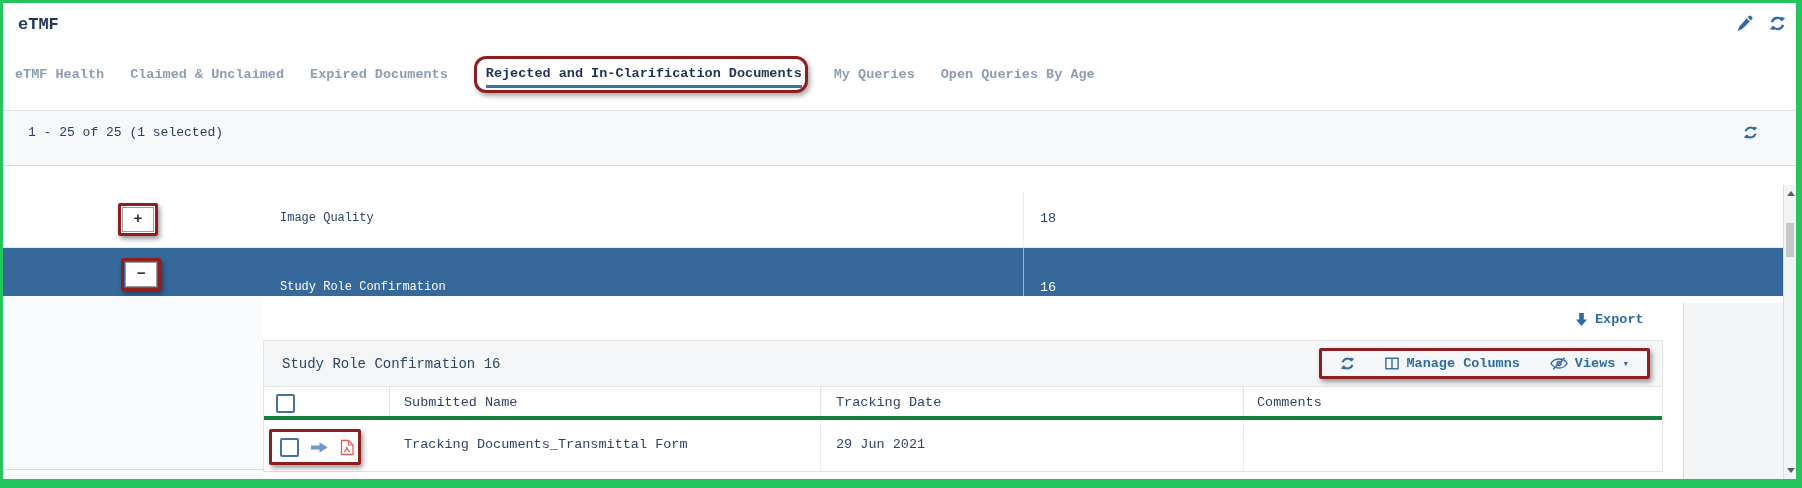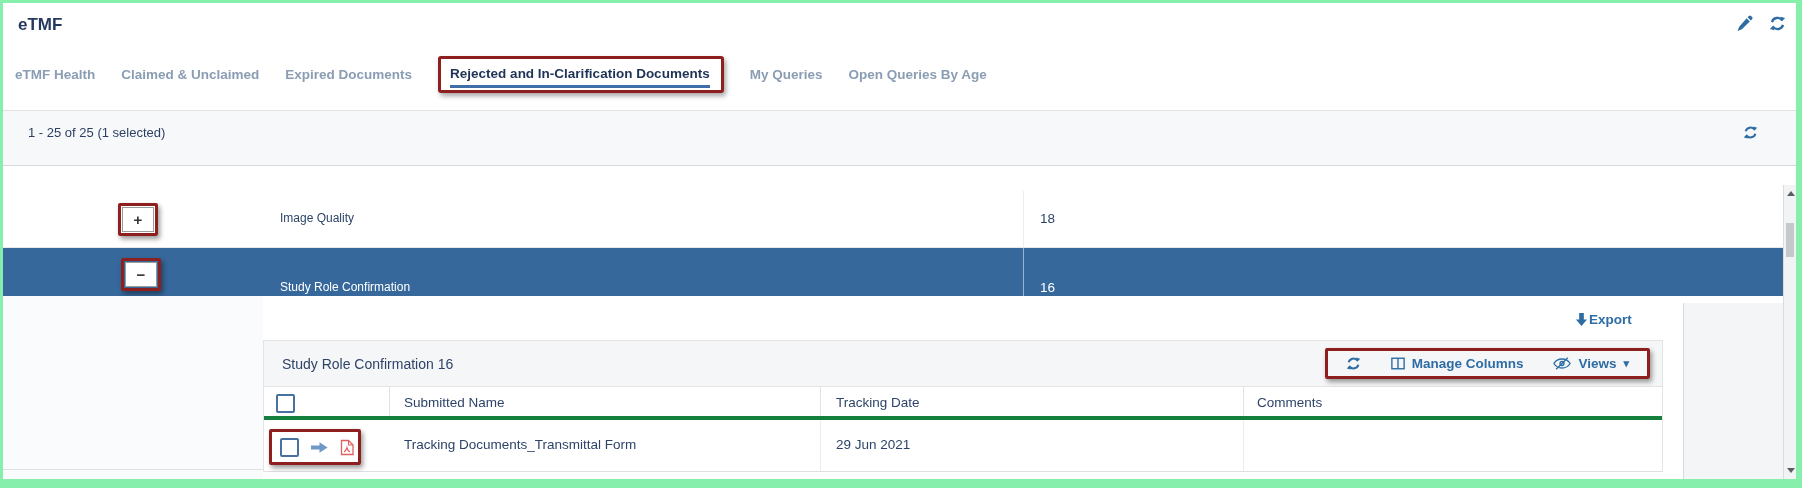--- a/index.html
+++ b/index.html
@@ -1,28 +1,28 @@
 <!DOCTYPE html>
 <html><head>
 <meta charset="utf-8">
 <style>
   html,body{margin:0;padding:0;background:#222;}
-  .shot{position:relative;width:1802px;height:488px;background:#86efac;font-family:Liberation Sans, sans-serif;overflow:hidden;}
+  .shot{position:relative;width:1802px;height:488px;background:#22c55e;font-family:Liberation Mono, monospace;overflow:hidden;}
   .frame{position:absolute;left:3px;top:3px;width:1793px;height:476px;background:#fff;overflow:hidden;}
 
   
   .app-header{position:absolute;top:0;left:0;right:0;height:47px;background:#fff;}
   .app-title{position:absolute;left:15px;top:12px;font-size:17px;font-weight:bold;color:#24395f;}
   .header-icons{position:absolute;right:10px;top:12px;display:flex;gap:16px;align-items:center;color:#2e6da4;}
   .header-icons svg{display:block;}
 
   
   .tabs{position:absolute;top:47px;left:12px;height:48px;display:flex;align-items:center;gap:26px;}
   .tab{font-size:13.5px;font-weight:600;color:#8a9db3;white-space:nowrap;cursor:pointer;}
-  .tab-active-box{border:3px solid #8e1f1f;border-radius:3px;box-shadow:2px 3px 5px rgba(0,0,0,.35);padding:5px 11px 2px 9px;background:#fff;}
+  .tab-active-box{border:3px solid #8e1f1f;border-radius:12px;box-shadow:2px 3px 5px rgba(0,0,0,.35);padding:5px 3px 2px 9px;background:#fff;}
   .tab.active{color:#1f3356;display:inline-block;padding-bottom:4px;border-bottom:3px solid #3f6fa6;}
 
   
   .status-bar{position:absolute;top:107px;left:0;right:0;height:56px;background:#f7f8f9;border-top:1px solid #e2e2e2;border-bottom:1px solid #d8d8d8;box-sizing:border-box;}
   .status-text{position:absolute;left:25px;top:14px;font-size:13px;color:#2b3f63;}
   .status-refresh{position:absolute;right:38px;top:14px;color:#2e6da4;}
 
   
   .hdr-row{position:absolute;top:154px;left:0;right:13px;height:33px;border-bottom:1px solid #cfcfcf;box-sizing:border-box;background:#fff;}
   .hdr-cell{position:absolute;top:8px;font-size:13.5px;color:#2d4468;}
@@ -33,21 +33,21 @@
   .cell-count{position:absolute;left:1037px;font-size:13.5px;color:#2d4468;}
   .row2 .cell-reason,.row2 .cell-count{color:#fff;margin-top:16px;}
   .expander{width:32px;height:25px;background:#fff;border:1px solid #9b9b9b;color:#333;font-size:15px;font-weight:600;line-height:23px;text-align:center;box-sizing:border-box;cursor:pointer;}
   .anno{border:3px solid #8e1f1f;border-radius:2px;box-shadow:2px 3px 5px rgba(0,0,0,.4);}
   .anno-expander{position:absolute;padding:1px;background:transparent;}
 
   
   .left-gutter{position:absolute;left:0;top:293px;bottom:0;width:260px;background:#fafbfc;}
   .right-zone{position:absolute;left:1680px;right:13px;top:300px;bottom:0;background:#f4f5f6;border-left:1px solid #d9d9d9;box-sizing:border-box;}
   .gutter-line{position:absolute;left:0;width:260px;top:466px;height:1px;background:#e0e0e0;}
-  .export-link{position:absolute;left:1572px;top:309px;display:flex;align-items:center;gap:1px;color:#2e6da4;font-size:13.5px;font-weight:600;cursor:pointer;}
+  .export-link{position:absolute;left:1572px;top:309px;display:flex;align-items:center;gap:7px;color:#2e6da4;font-size:13.5px;font-weight:600;cursor:pointer;}
 
   .subpanel{position:absolute;left:260px;top:337px;width:1400px;background:#fff;border-left:1px solid #e4e4e4;border-right:1px solid #e4e4e4;box-sizing:border-box;}
   .subpanel-header{height:47px;background:#f5f6f7;border-top:1px solid #e4e4e4;border-bottom:1px solid #e4e4e4;box-sizing:border-box;display:flex;align-items:center;justify-content:space-between;padding:0 12px 0 18px;}
   .subpanel-title{font-size:14px;color:#2d4468;}
   .toolbar-box{display:flex;align-items:center;gap:30px;border:3px solid #8e1f1f;border-radius:2px;box-shadow:2px 3px 5px rgba(0,0,0,.4);padding:5px 18px;background:transparent;}
   .tool{display:flex;align-items:center;gap:7px;color:#2e6da4;font-size:13.5px;font-weight:600;cursor:pointer;white-space:nowrap;}
 
   .inner-hdr{position:relative;height:33px;border-bottom:4px solid #15803d;box-sizing:border-box;}
   .inner-hdr-cell{position:absolute;top:8px;font-size:13.5px;color:#2d4468;}
   .inner-row{position:relative;height:52px;border-bottom:1px solid #e0e0e0;box-sizing:border-box;}

